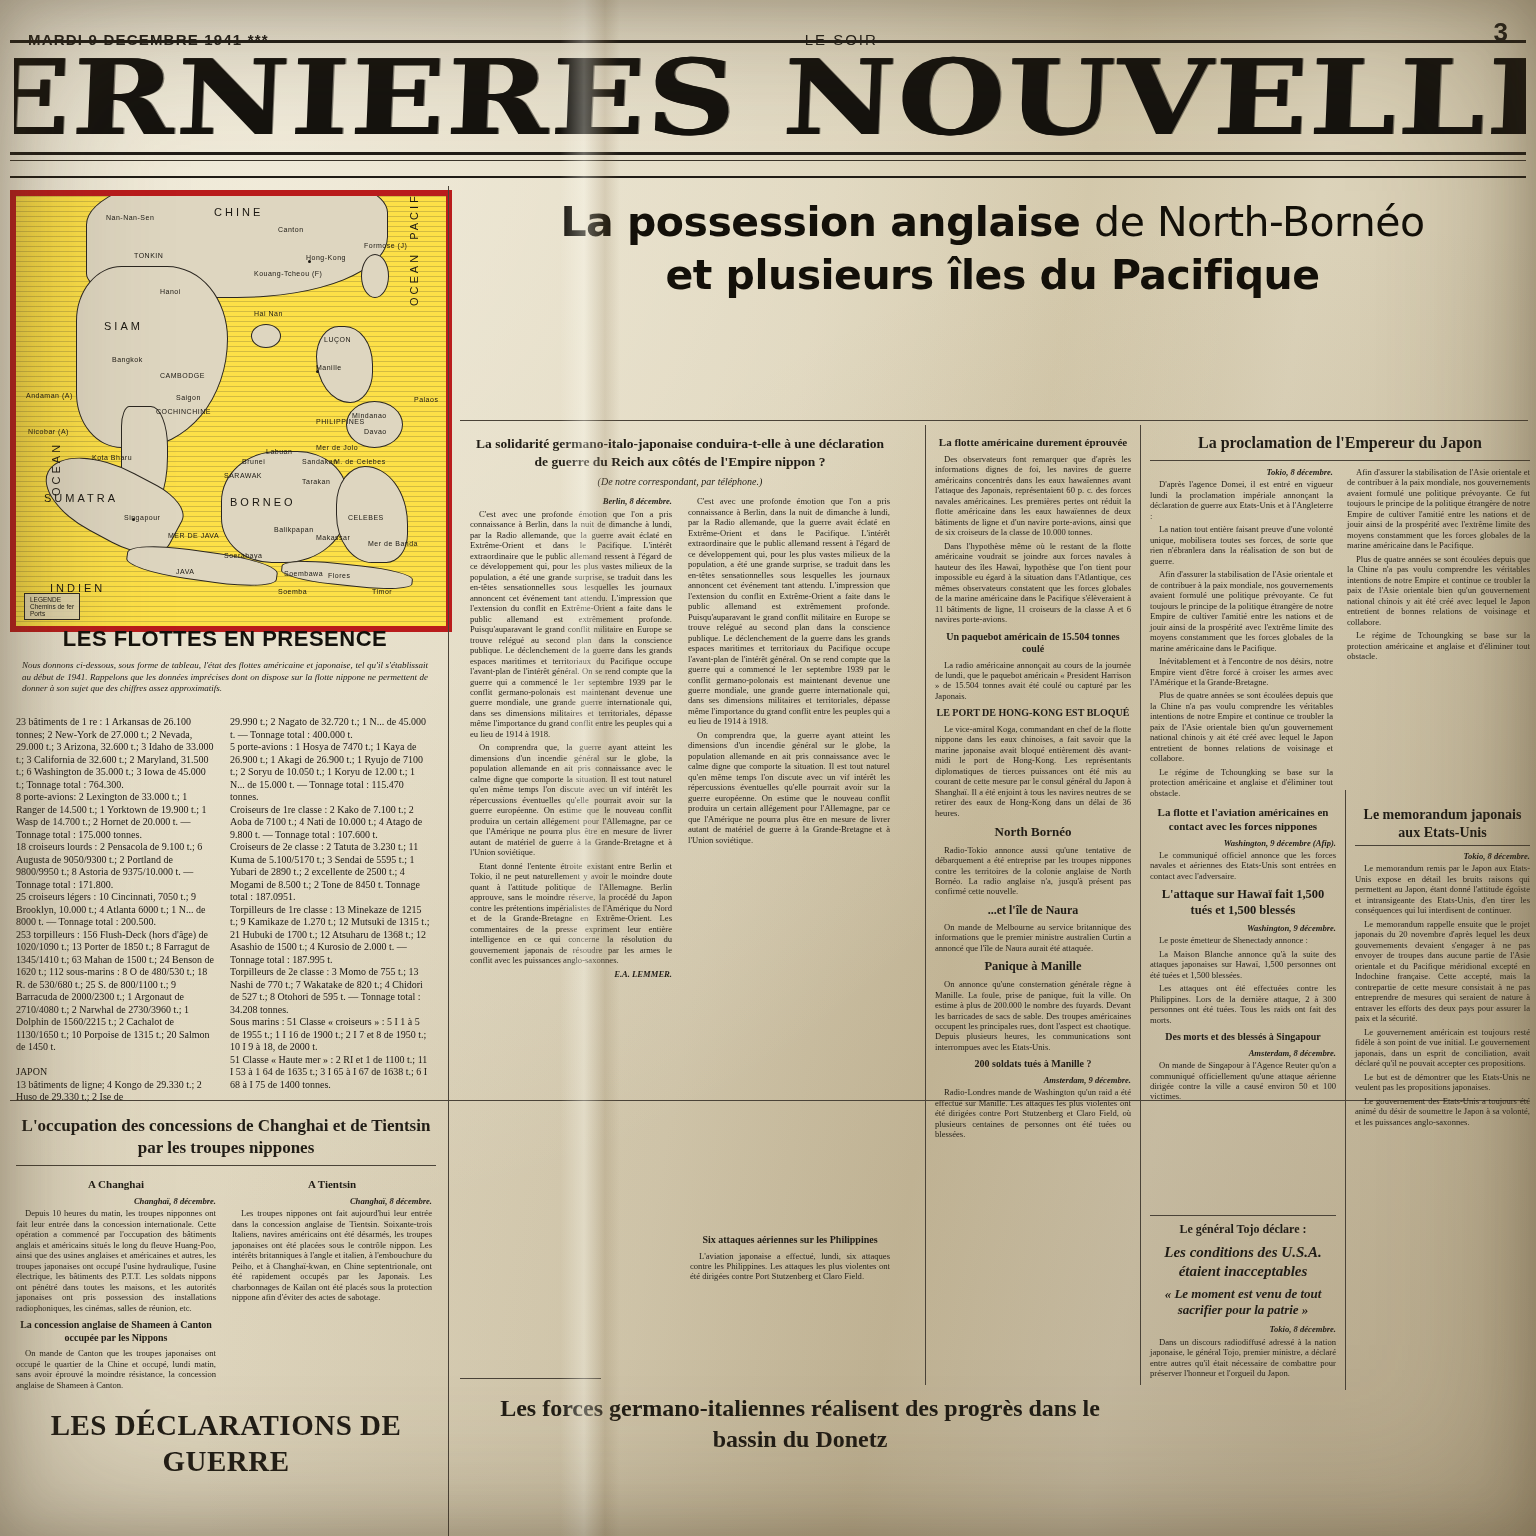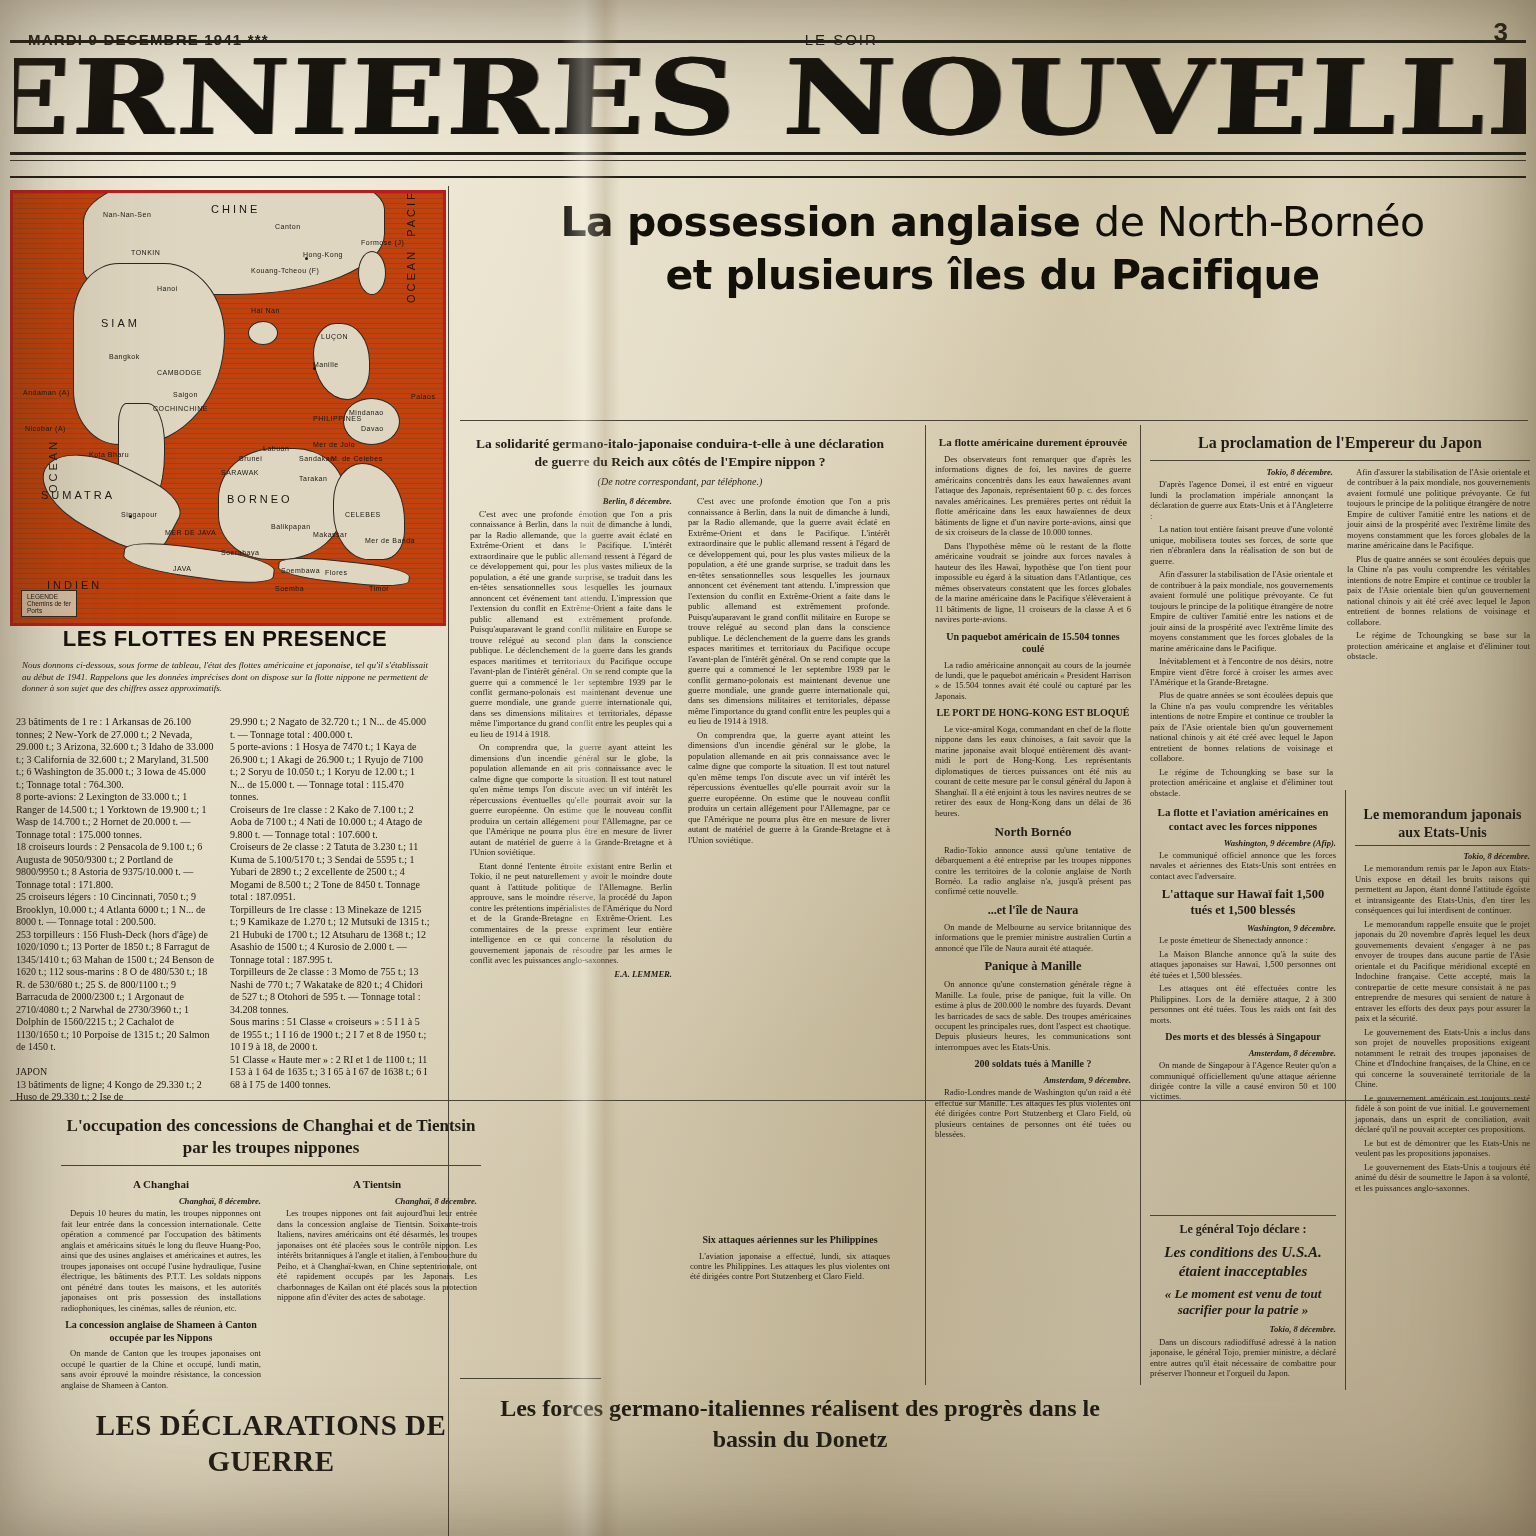--- a/index.html
+++ b/index.html
@@ -48,21 +48,21 @@
     text-shadow:1px 0 0 #14120e, 2px 0 0 rgba(20,18,14,.5);
   }
   .rule{position:absolute;left:10px;right:10px;height:3px;background:#201c16;}
   .rule.thin{height:1px;background:#3a342a;}
 
   
   .col{position:absolute;font-size:8.6px;line-height:1.22;text-align:justify;color:#211d16;}
 
   
   .mapbox{position:absolute;left:10px;top:190px;width:430px;height:430px;
-    border:3px solid #b91c1c;background:#c2410c;overflow:hidden;}
+    border:6px solid #b91c1c;background:#fde047;overflow:hidden;}
   .map-sea{position:absolute;inset:0;background:
       repeating-linear-gradient(180deg, rgba(60,55,45,.22) 0 1px, rgba(0,0,0,0) 1px 5px);}
   .land{position:absolute;background:#ded6c0;border:1.2px solid #2b2721;}
   .maplabel{position:absolute;font-family:"Liberation Sans",sans-serif;font-size:7px;letter-spacing:.5px;color:#1b1812;}
   .maplabel.big{font-size:11px;letter-spacing:3px;}
   .maplabel.rot{transform:rotate(-90deg);transform-origin:left top;}
   .mapdot{position:absolute;width:3px;height:3px;background:#1b1812;border-radius:50%;}
   .map-legend{position:absolute;left:8px;bottom:6px;font-size:6.5px;font-family:"Liberation Sans",sans-serif;}
 
   .flottes-title{position:absolute;left:10px;top:626px;width:430px;text-align:center;
@@ -294,36 +294,35 @@
     <span class="dateline">Amsterdam, 8 décembre.</span>
     <p>On mande de Singapour à l'Agence Reuter qu'on a communiqué officiellement qu'une attaque aérienne dirigée contre la ville a causé environ 50 et 100 victimes.</p>
   </div>
 
   <div class="col" style="left:1355px;top:800px;width:175px;">
     <div class="subhead" style="font-size:14px;">Le memorandum japonais aux Etats-Unis</div>
     <div class="hrule" style="position:relative;left:0;width:100%;margin:4px 0 5px;"></div>
     <span class="dateline">Tokio, 8 décembre.</span>
     <p>Le memorandum remis par le Japon aux Etats-Unis expose en détail les bruits raisons qui permettent au Japon, étant donné l'attitude égoïste et intransigeante des Etats-Unis, d'en tirer les conséquences qui lui interdisent de continuer.</p>
     <p>Le memorandum rappelle ensuite que le projet japonais du 20 novembre d'après lequel les deux gouvernements devaient s'engager à ne pas envoyer de troupes dans aucune partie de l'Asie orientale et du Pacifique méridional excepté en Indochine française. Cette accepté, mais la contrepartie de cette mesure consistait à ne pas entreprendre de mesures qui seraient de nature à entraver les efforts des deux pays pour assurer la paix et la sécurité.</p>
-    <p>Le gouvernement des Etats-Unis a inclus dans son projet de nouvelles propositions exigeant notamment le retrait des troupes japonaises de Chine et d'Indochine françaises, de la Chine, en ce qui concerne la souveraineté territoriale de la Chine.</p>
     <p>Le gouvernement américain est toujours resté fidèle à son point de vue initial. Le gouvernement japonais, dans un esprit de conciliation, avait déclaré qu'il ne pouvait accepter ces propositions.</p>
     <p>Le but est de démontrer que les Etats-Unis ne veulent pas les propositions japonaises.</p>
     <p>Le gouvernement des Etats-Unis a toujours été animé du désir de soumettre le Japon à sa volonté, et les puissances anglo-saxonnes.</p>
   </div>
 
   <div class="col" style="left:1150px;top:1215px;width:186px;">
     <div class="hrule" style="position:relative;left:0;width:100%;margin:0 0 5px;"></div>
     <div class="subhead" style="font-size:12px;">Le général Tojo déclare :</div>
     <div class="subhead" style="font-size:15px;font-style:italic;">Les conditions des U.S.A. étaient inacceptables</div>
     <div class="kicker" style="font-style:italic;font-size:13px;">« Le moment est venu de tout sacrifier pour la patrie »</div>
     <span class="dateline">Tokio, 8 décembre.</span>
     <p>Dans un discours radiodiffusé adressé à la nation japonaise, le général Tojo, premier ministre, a déclaré entre autres qu'il était nécessaire de combattre pour préserver l'honneur et l'orgueil du Japon.</p>
   </div>
 
-  <div class="col" style="left:16px;top:1110px;width:420px;margin-left:45px;">
+  <div class="col" style="left:16px;top:1110px;width:420px;">
     <div class="kicker" style="font-size:17px;">L'occupation des concessions de Changhai et de Tientsin par les troupes nippones</div>
     <div class="hrule" style="position:relative;left:0;width:100%;margin:6px 0 6px;"></div>
     <div style="display:flex;gap:16px;">
       <div style="width:200px;">
         <div class="subhead">A Changhai</div>
         <span class="dateline">Changhaï, 8 décembre.</span>
         <p>Depuis 10 heures du matin, les troupes nipponnes ont fait leur entrée dans la concession internationale. Cette opération a commencé par l'occupation des bâtiments anglais et américains situés le long du fleuve Huang-Poo, ainsi que des usines anglaises et américaines et autres, les troupes japonaises ont occupé l'usine hydraulique, l'usine électrique, les bâtiments des P.T.T. Les soldats nippons ont pénétré dans toutes les maisons, et les autorités japonaises ont pris possession des installations radiophoniques, les cinémas, salles de réunion, etc.</p>
         <div class="subhead sm" style="margin-top:6px;">La concession anglaise de Shameen à Canton occupée par les Nippons</div>
         <p>On mande de Canton que les troupes japonaises ont occupé le quartier de la Chine et occupé, lundi matin, sans avoir éprouvé la moindre résistance, la concession anglaise de Shameen à Canton.</p>
       </div>

